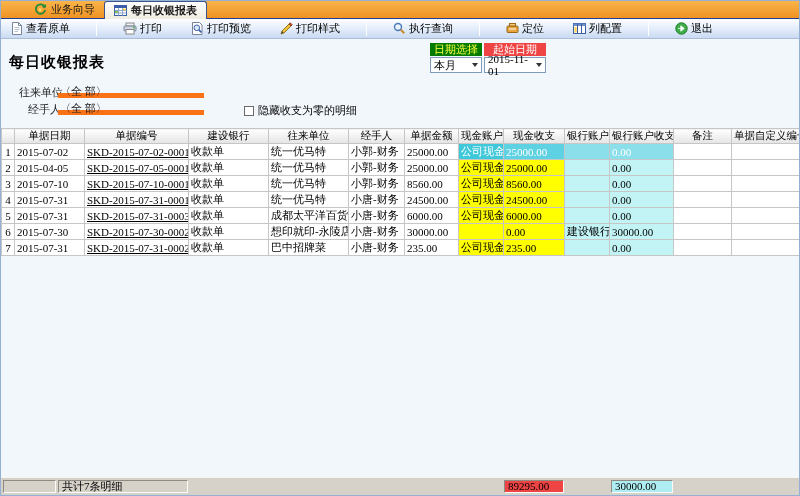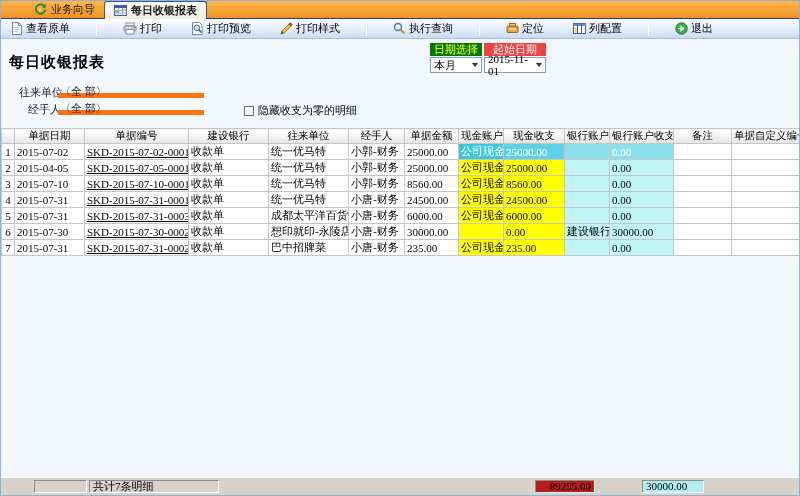--- a/index.html
+++ b/index.html
@@ -76,23 +76,23 @@
   td.sel-cash2{ background:#5ed2e3; color:#fff; }
   td.sel-bank{ background:#8adfeb; color:#fff; }
   
   .footer{
     position:absolute; left:0; bottom:0; width:100%; height:18px;
     background:#d6d2ca; border-top:1px solid #f7f5f1;
   }
   .f-box{
     position:absolute; top:2px; height:13px; line-height:11px; font-size:11px;
     border:1px solid; border-color:#8f8b83 #fbfaf7 #fbfaf7 #8f8b83; padding:0 3px;
-    overflow:hidden; white-space:nowrap;margin-left:31px;
-  }
-  .f-cash{ background:#b91c1c;text-align:right; }
+    overflow:hidden; white-space:nowrap;
+  }
+  .f-cash{ background:#ef4444; }
   .f-bank{ background:#aeeef2; }
 </style>
 </head>
 <body>
 
 <div class="root">
 
   <div class="tabbar">
     <div class="tab">
       <span class="icn">

